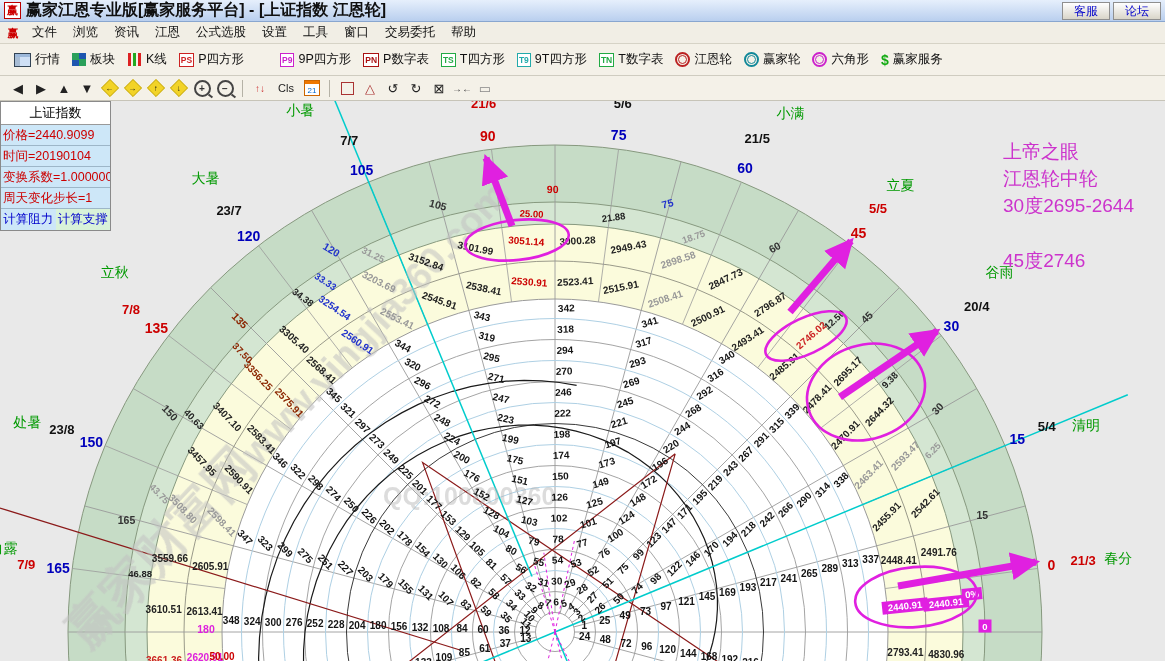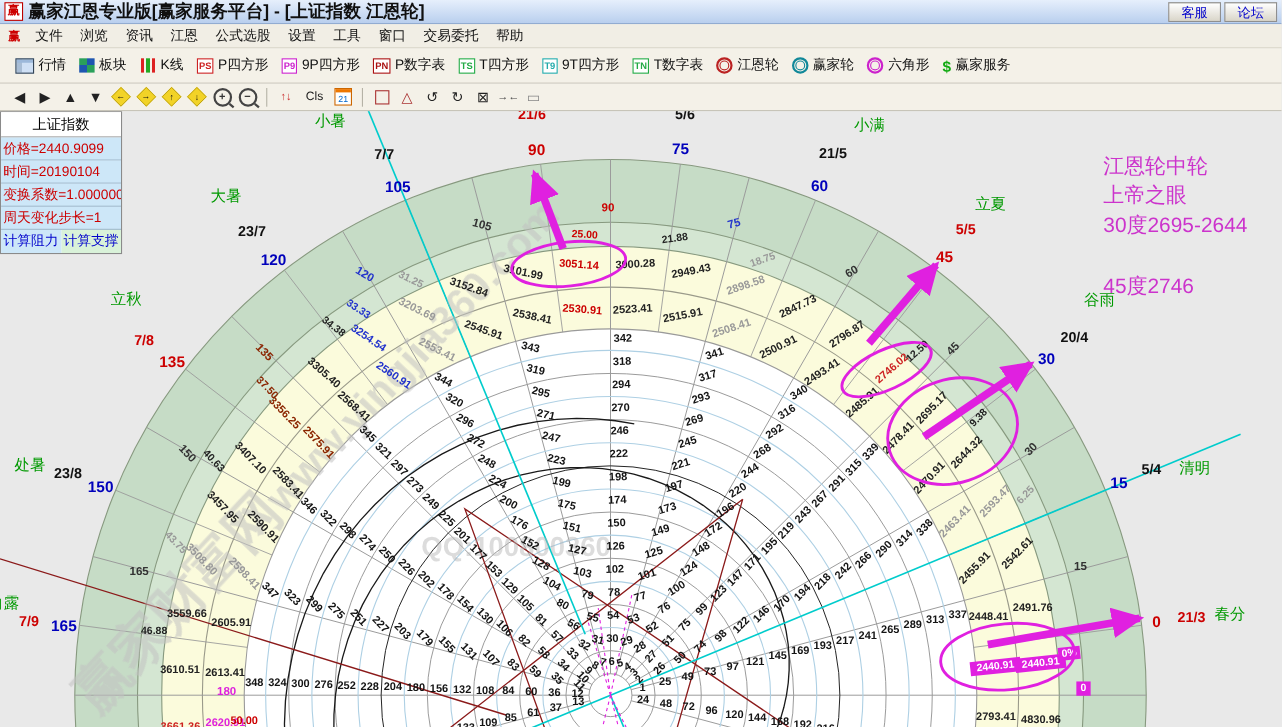--- a/index.html
+++ b/index.html
@@ -93,21 +93,21 @@
     </span>
     <span class="tool-item">
       <span class="ic ic-candles"></span>
       <span>K线</span>
     </span>
     <span class="tool-item">
       <span class="ic badge" style="color: rgb(204, 34, 34); border-color: rgb(204, 34, 34);">PS</span>
       <span>P四方形</span>
     </span>
     <span class="tool-item">
-      <span class="ic badge" style="color: rgb(204, 34, 204); border-color: rgb(204, 34, 204);">P9</span>
+      <span class="ic badge" style="color: rgb(204, 34, 204); border-color: rgb(204, 34, 204); margin-left: 24px;">P9</span>
       <span>9P四方形</span>
     </span>
     <span class="tool-item">
       <span class="ic badge" style="color: rgb(170, 17, 17); border-color: rgb(170, 17, 17);">PN</span>
       <span>P数字表</span>
     </span>
     <span class="tool-item">
       <span class="ic badge" style="color: rgb(34, 170, 68); border-color: rgb(34, 170, 68);">TS</span>
       <span>T四方形</span>
     </span>
@@ -1177,17 +1177,17 @@
       <div class="panel-row">变换系数=1.000000</div>
       <div class="panel-row">周天变化步长=1</div>
     </div>
   <div class="panel-btns" id="panel-btns">
       <div class="panel-btn" style="background: rgb(205, 231, 248);">计算阻力</div>
       <div class="panel-btn" style="background: rgb(217, 242, 217);">计算支撑</div>
     </div>
 </div>
 
 <div class="annotation" id="annotation">
+    <div style="color: rgb(204, 51, 204);">上帝之眼</div>
     <div style="color: rgb(204, 51, 204);">江恩轮中轮</div>
-    <div style="color: rgb(204, 51, 204);">上帝之眼</div>
     <div style="color: rgb(204, 51, 204);">30度2695-2644</div>
     <div style="color: rgb(204, 51, 204); margin-top: 28px;">45度2746</div>
   </div>
 
 </body></html>

